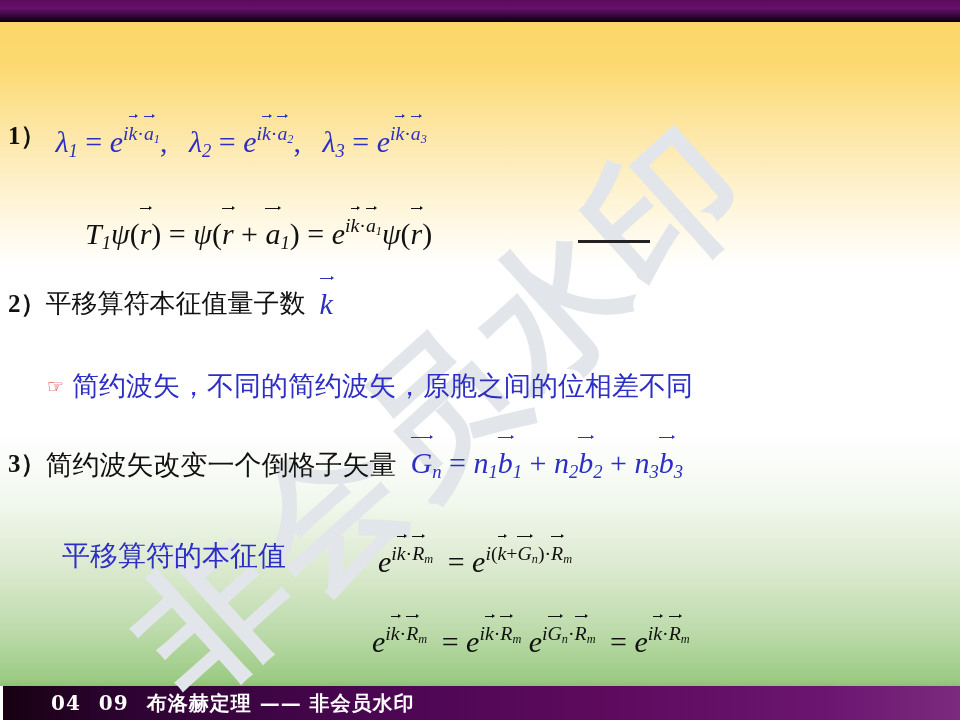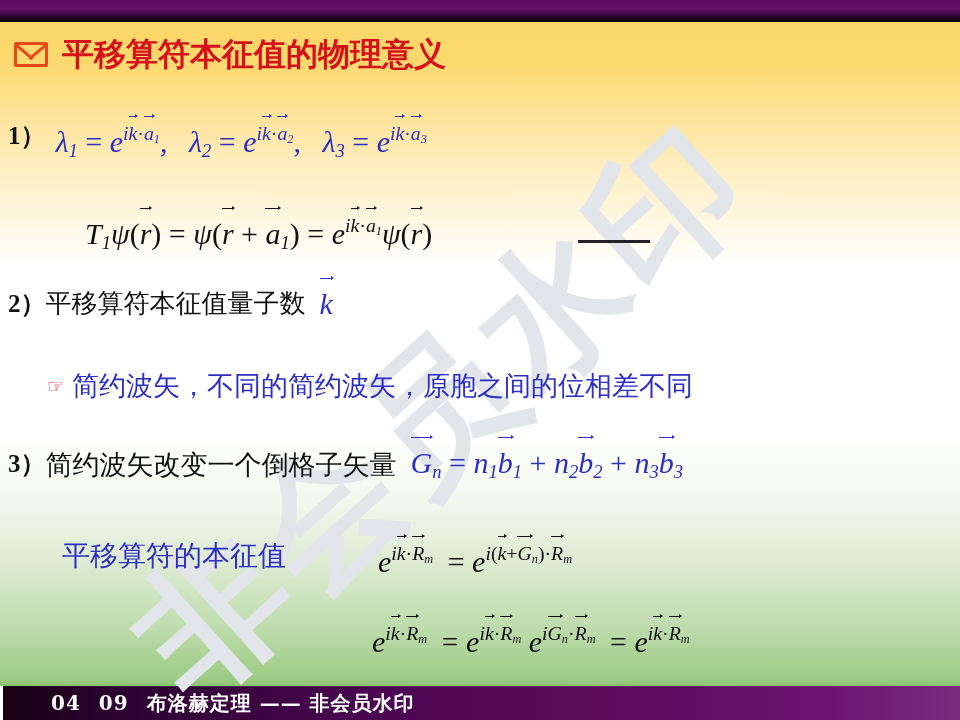--- a/index.html
+++ b/index.html
@@ -135,24 +135,20 @@
 
   <div class="topbar"></div>
   <div class="canvas"></div>
 
   <div class="watermark">
     <span>非会员水印</span>
   </div>
 
   <div class="content">
 
-    <div class="title-row">
-      <span class="env-icon"></span>
-      <span class="title-text">平移算符本征值的物理意义</span>
-    </div>
 
     <div class="blk" id="line1">
       <span class="num">1）</span>
       <span class="eqs mathblue m">
         <span>λ<sub>1</sub> <span class="up">=</span> <i>e</i><span class="sup"><i>i</i><span class="vecwrap"><i>k</i><span class="ar"></span></span><span class="up">·</span><span class="vecwrap"><i>a</i><span class="ar"></span></span><sub>1</sub></span></span><span class="up">,</span><span class="gap"></span>
         <span>λ<sub>2</sub> <span class="up">=</span> <i>e</i><span class="sup"><i>i</i><span class="vecwrap"><i>k</i><span class="ar"></span></span><span class="up">·</span><span class="vecwrap"><i>a</i><span class="ar"></span></span><sub>2</sub></span></span><span class="up">,</span><span class="gap"></span>
         <span>λ<sub>3</sub> <span class="up">=</span> <i>e</i><span class="sup"><i>i</i><span class="vecwrap"><i>k</i><span class="ar"></span></span><span class="up">·</span><span class="vecwrap"><i>a</i><span class="ar"></span></span><sub>3</sub></span></span>
       </span>
     </div>
 

